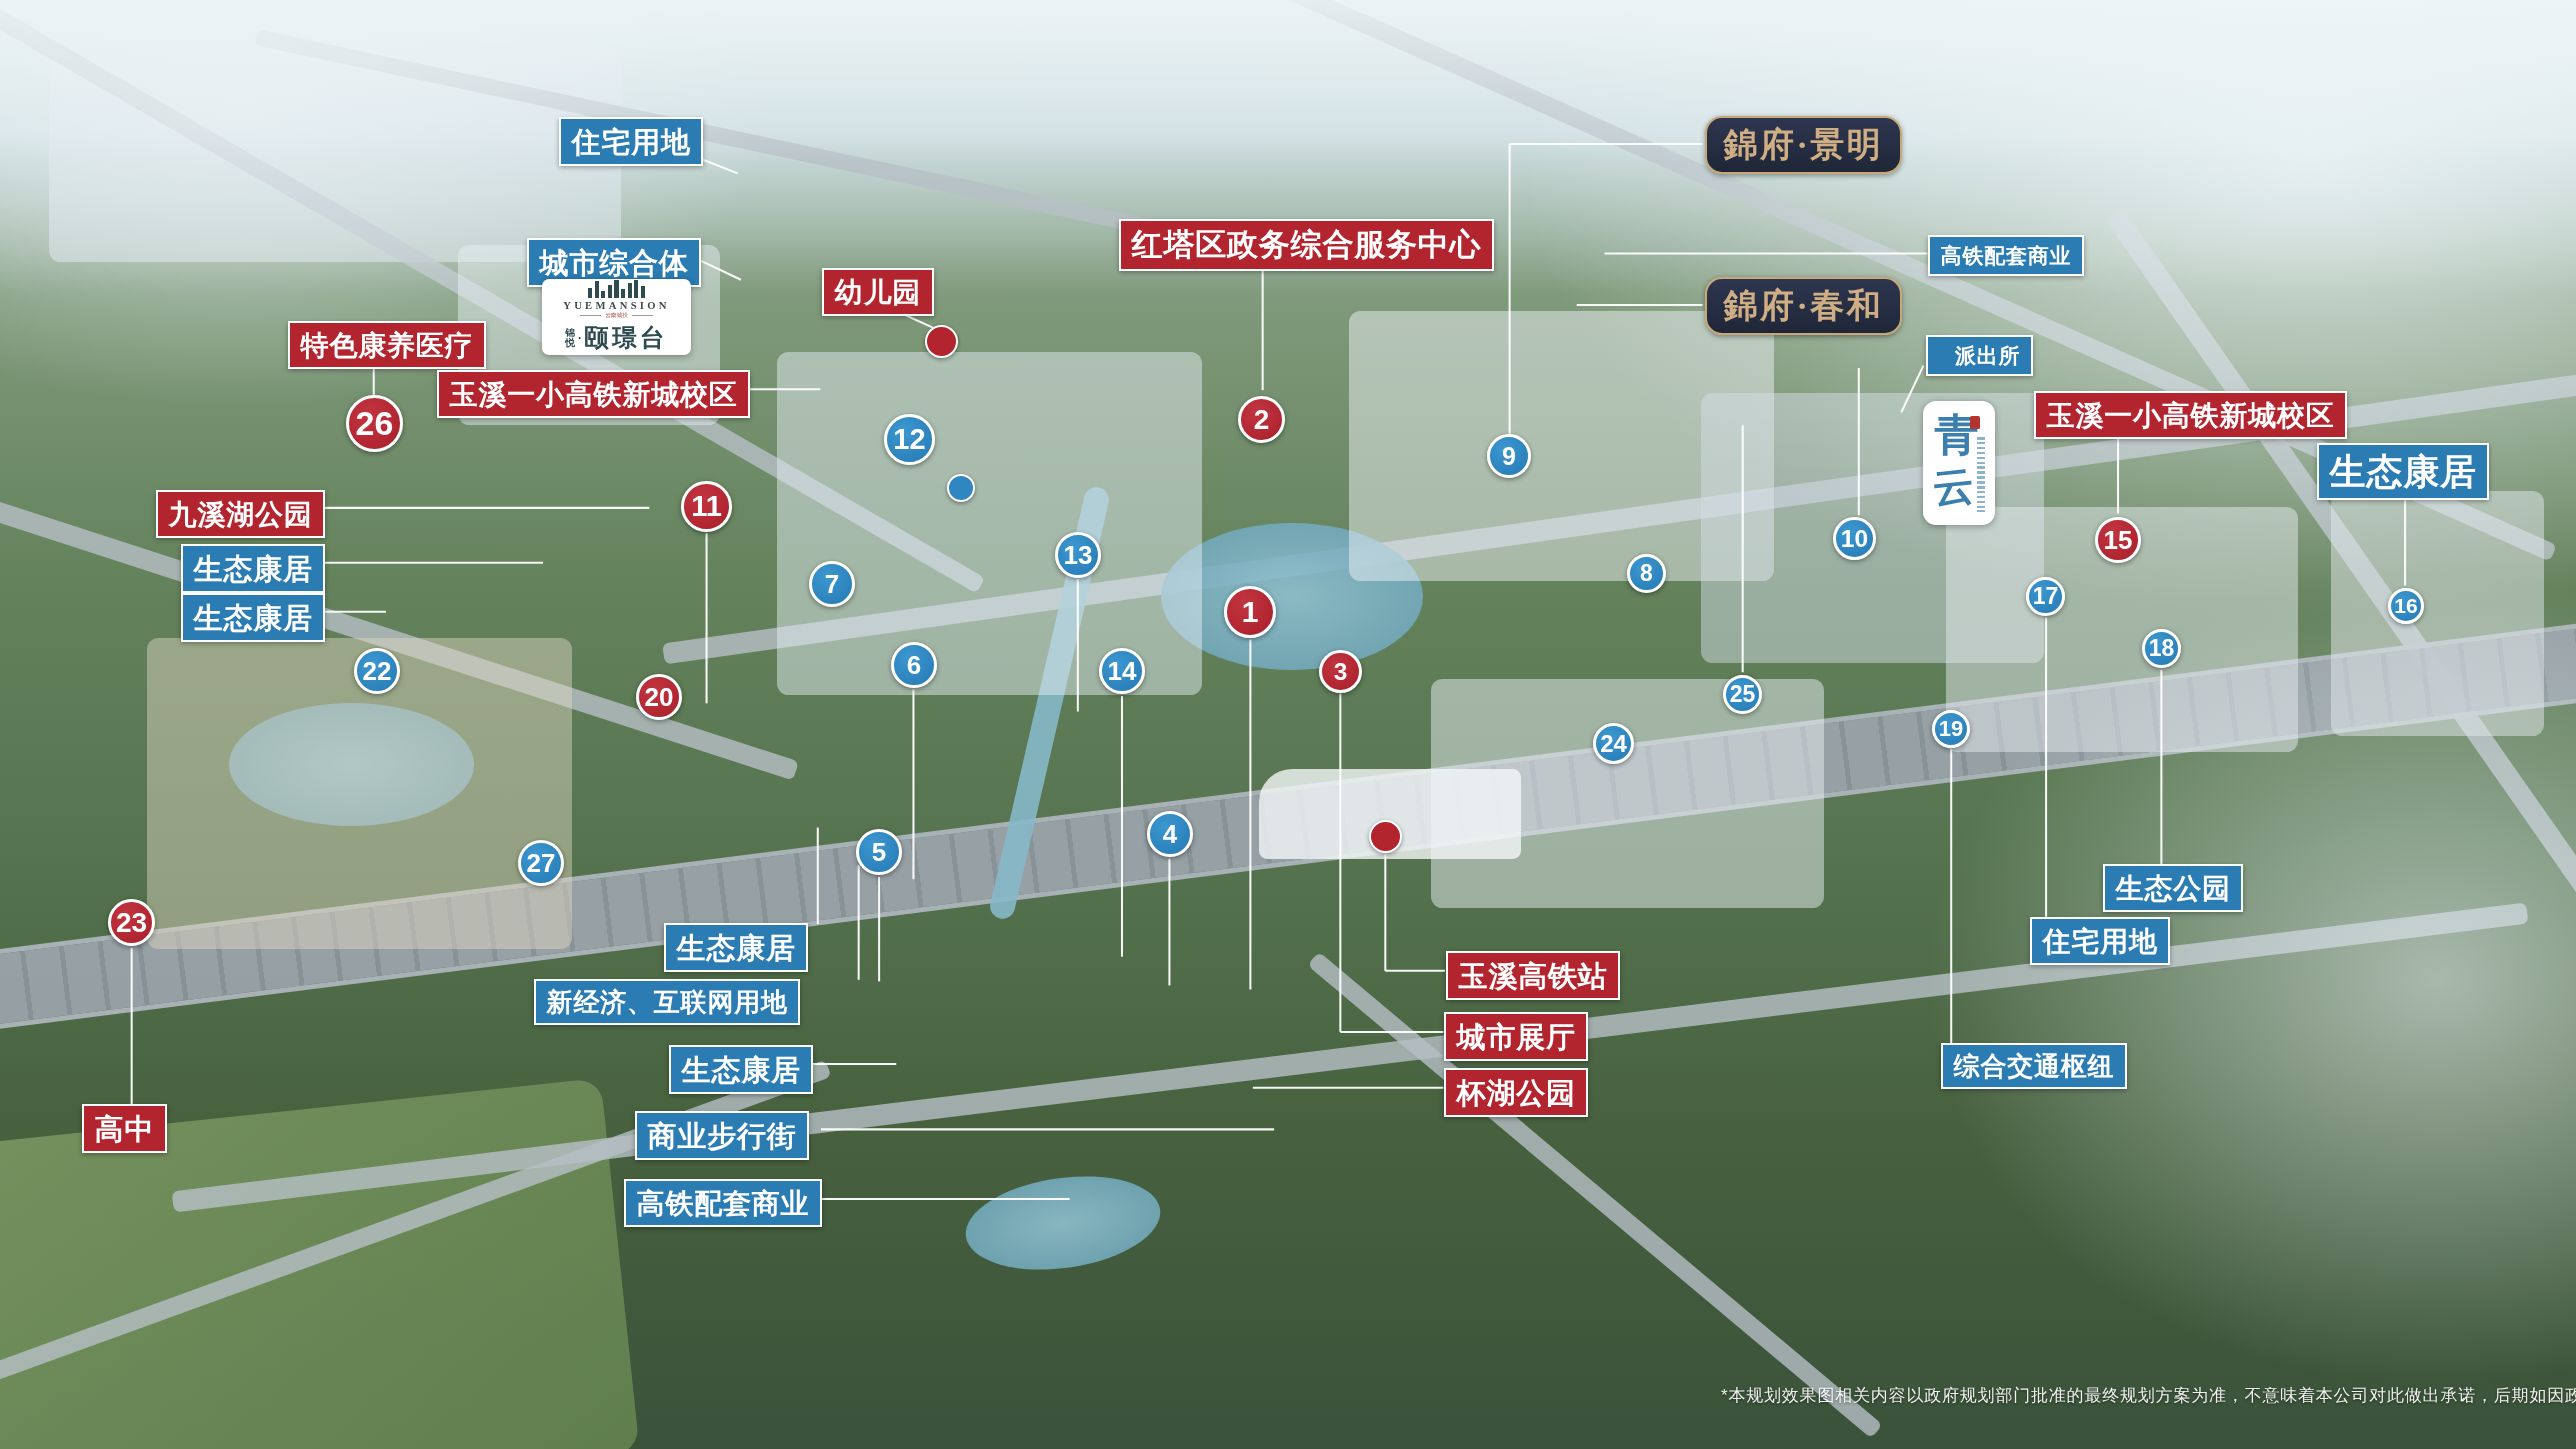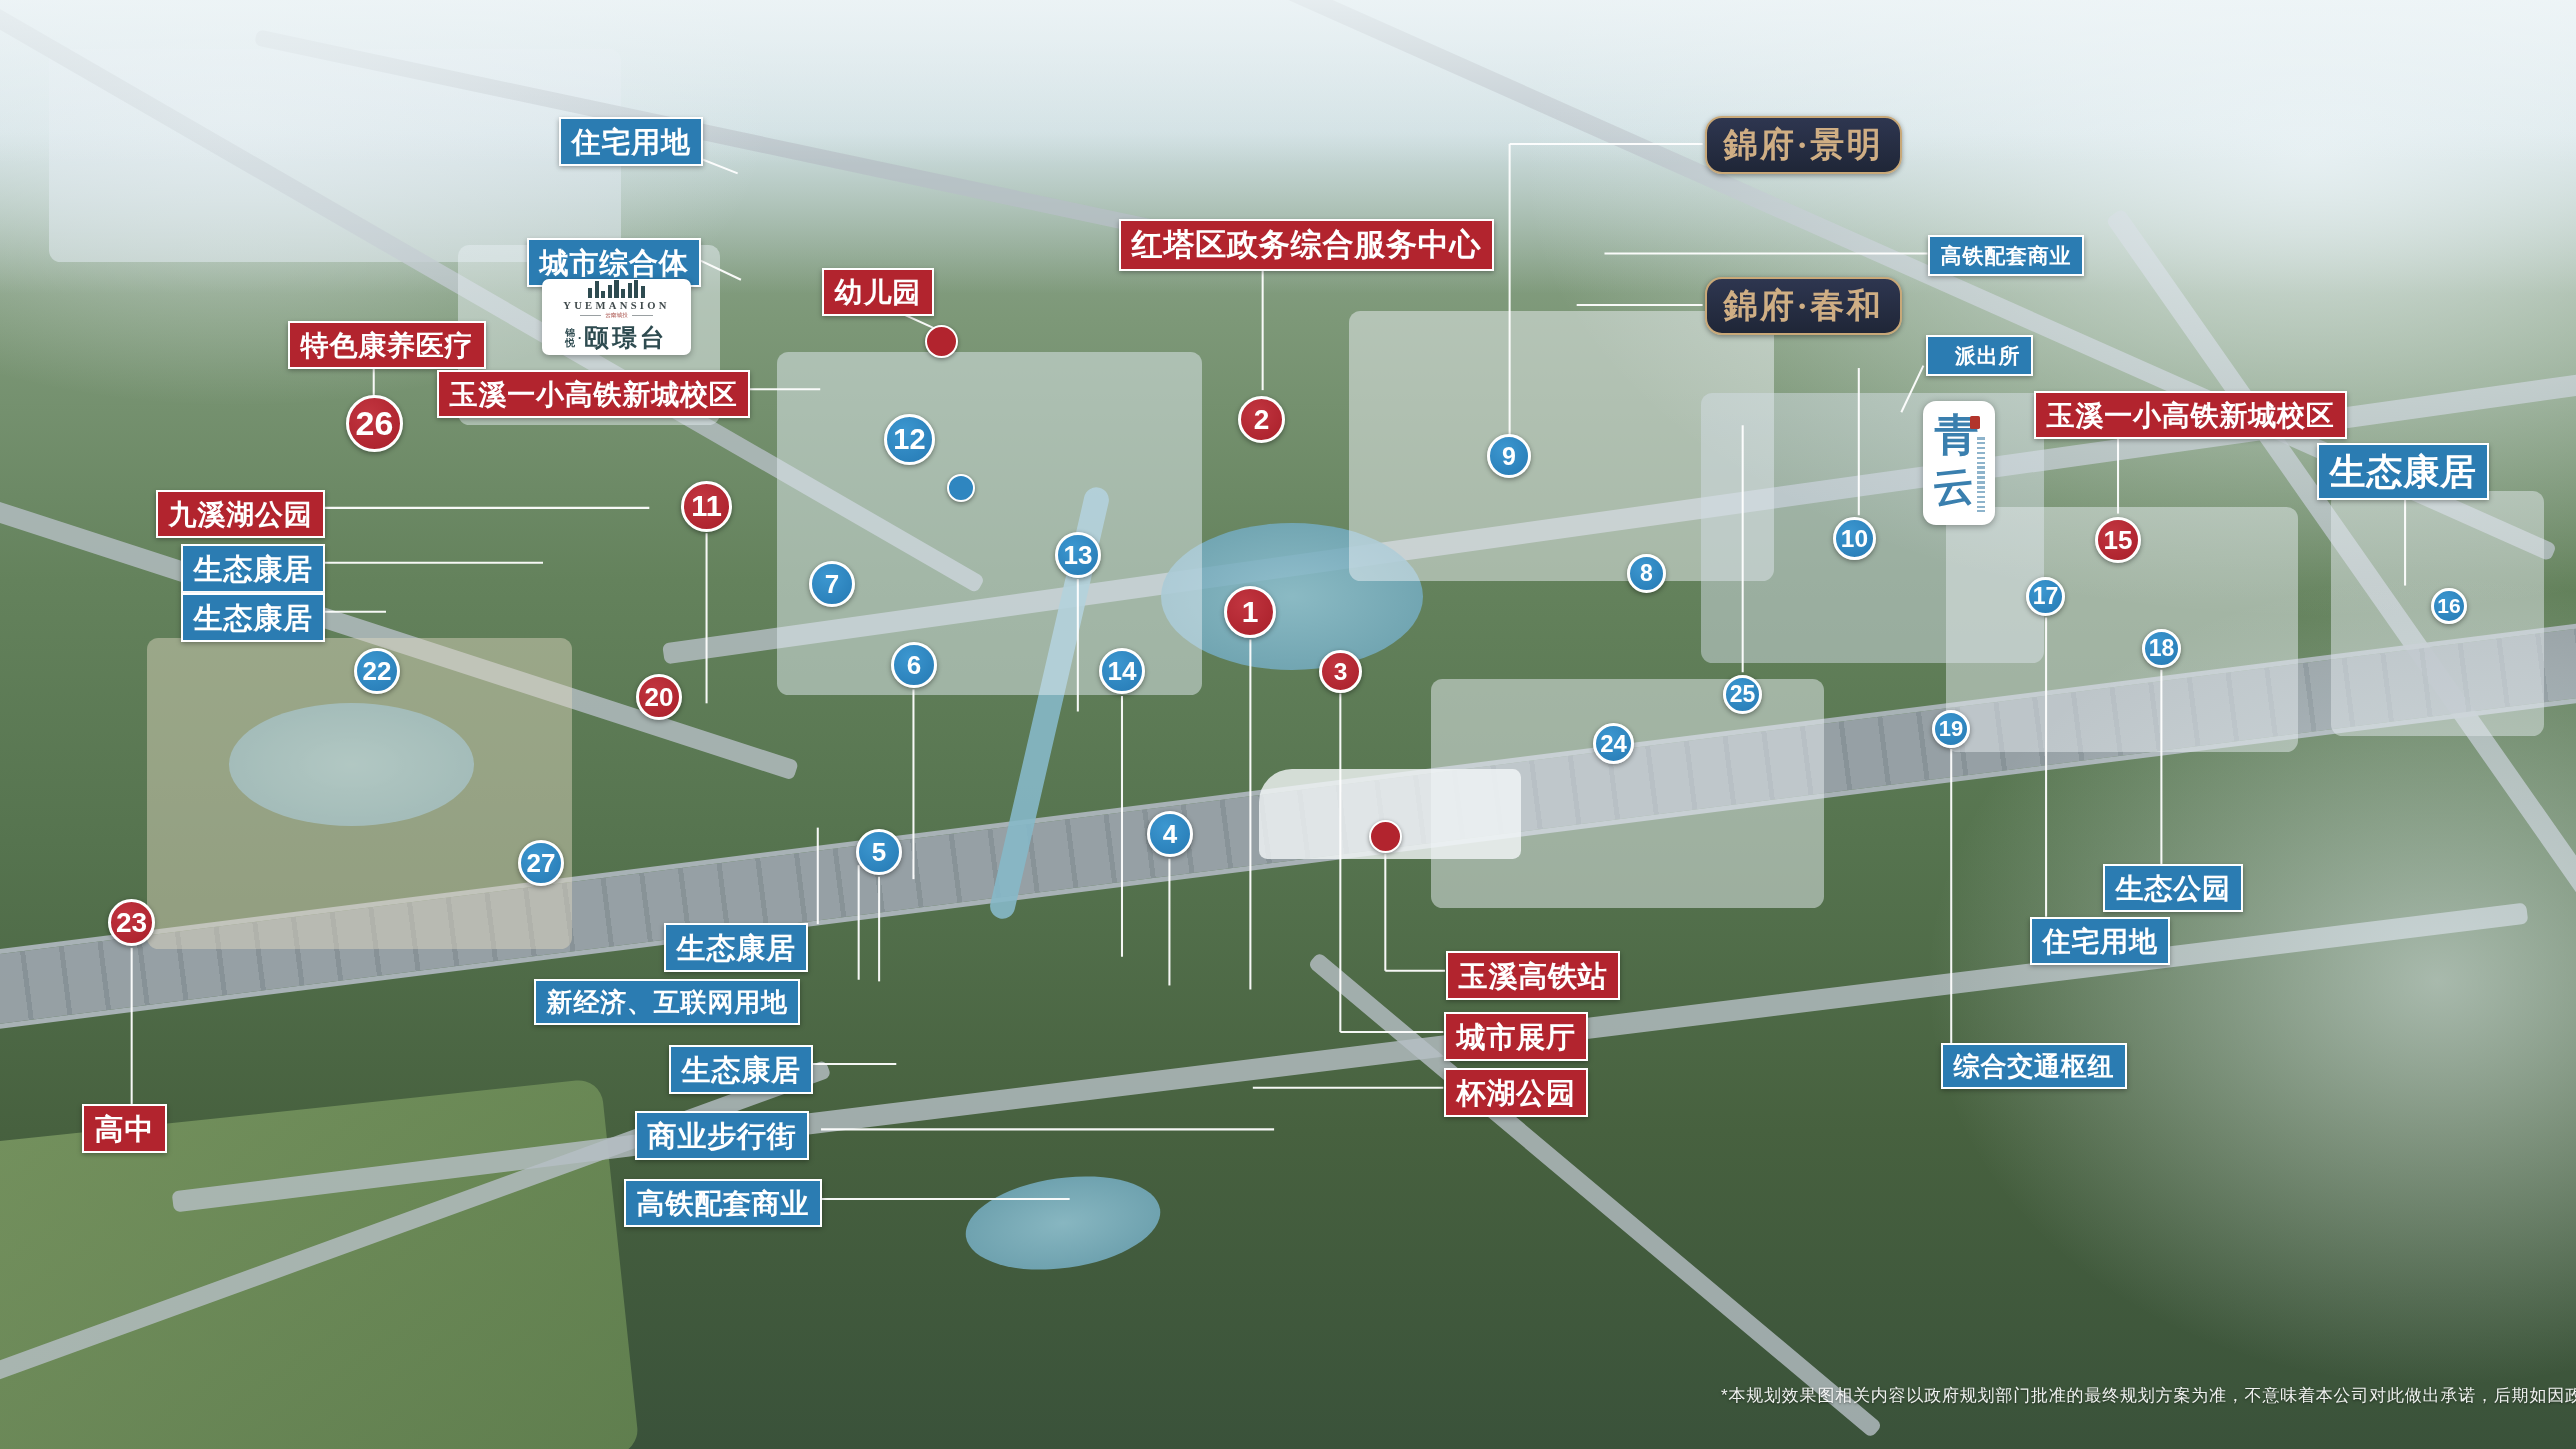--- a/index.html
+++ b/index.html
@@ -182,21 +182,21 @@
       <div class="marker blue" style="left: 891px; top: 642px; width: 46px; height: 46px; font-size: 26px;">6</div>
       <div class="marker blue" style="left: 809px; top: 561px; width: 46px; height: 46px; font-size: 26px;">7</div>
       <div class="marker blue" style="left: 1627px; top: 554px; width: 39px; height: 39px; font-size: 23px;">8</div>
       <div class="marker blue" style="left: 1487px; top: 434px; width: 44px; height: 44px; font-size: 25px;">9</div>
       <div class="marker blue" style="left: 1833px; top: 517px; width: 43px; height: 43px; font-size: 24.5px;">10</div>
       <div class="marker red" style="left: 681px; top: 481px; width: 51px; height: 51px; font-size: 29px;">11</div>
       <div class="marker blue" style="left: 884px; top: 414px; width: 51px; height: 51px; font-size: 29px;">12</div>
       <div class="marker blue" style="left: 1055px; top: 532px; width: 46px; height: 46px; font-size: 26px;">13</div>
       <div class="marker blue" style="left: 1099px; top: 648px; width: 46px; height: 46px; font-size: 26px;">14</div>
       <div class="marker red" style="left: 2095px; top: 517px; width: 46px; height: 46px; font-size: 26px;">15</div>
-      <div class="marker blue" style="left: 2388px; top: 588px; width: 36px; height: 36px; font-size: 21px; margin-left: 43px;">16</div>
+      <div class="marker blue" style="left: 2388px; top: 588px; width: 36px; height: 36px; font-size: 21px;">16</div>
       <div class="marker blue" style="left: 2026px; top: 577px; width: 39px; height: 39px; font-size: 23px;">17</div>
       <div class="marker blue" style="left: 2142px; top: 629px; width: 39px; height: 39px; font-size: 23px;">18</div>
       <div class="marker blue" style="left: 1932px; top: 710px; width: 38px; height: 38px; font-size: 22px;">19</div>
       <div class="marker red" style="left: 636px; top: 674px; width: 46px; height: 46px; font-size: 26px;">20</div>
       <div class="marker blue" style="left: 518px; top: 840px; width: 46px; height: 46px; font-size: 26px;">27</div>
       <div class="marker blue" style="left: 354px; top: 648px; width: 46px; height: 46px; font-size: 26px;">22</div>
       <div class="marker red" style="left: 108px; top: 899px; width: 47px; height: 47px; font-size: 28px;">23</div>
       <div class="marker blue" style="left: 1593px; top: 723px; width: 41px; height: 41px; font-size: 24px;">24</div>
       <div class="marker blue" style="left: 1723px; top: 675px; width: 39px; height: 39px; font-size: 23px;">25</div>
       <div class="marker red" style="left: 346px; top: 395px; width: 57px; height: 57px; font-size: 34px;">26</div>

